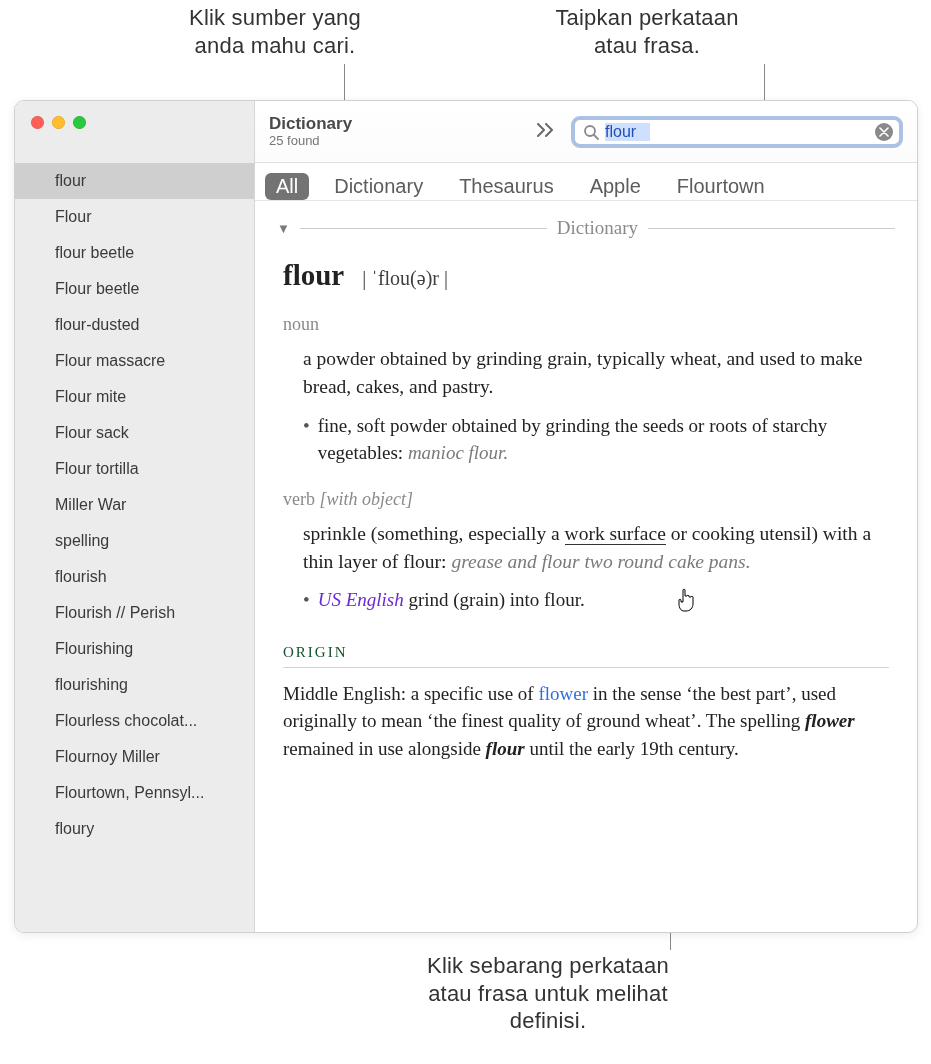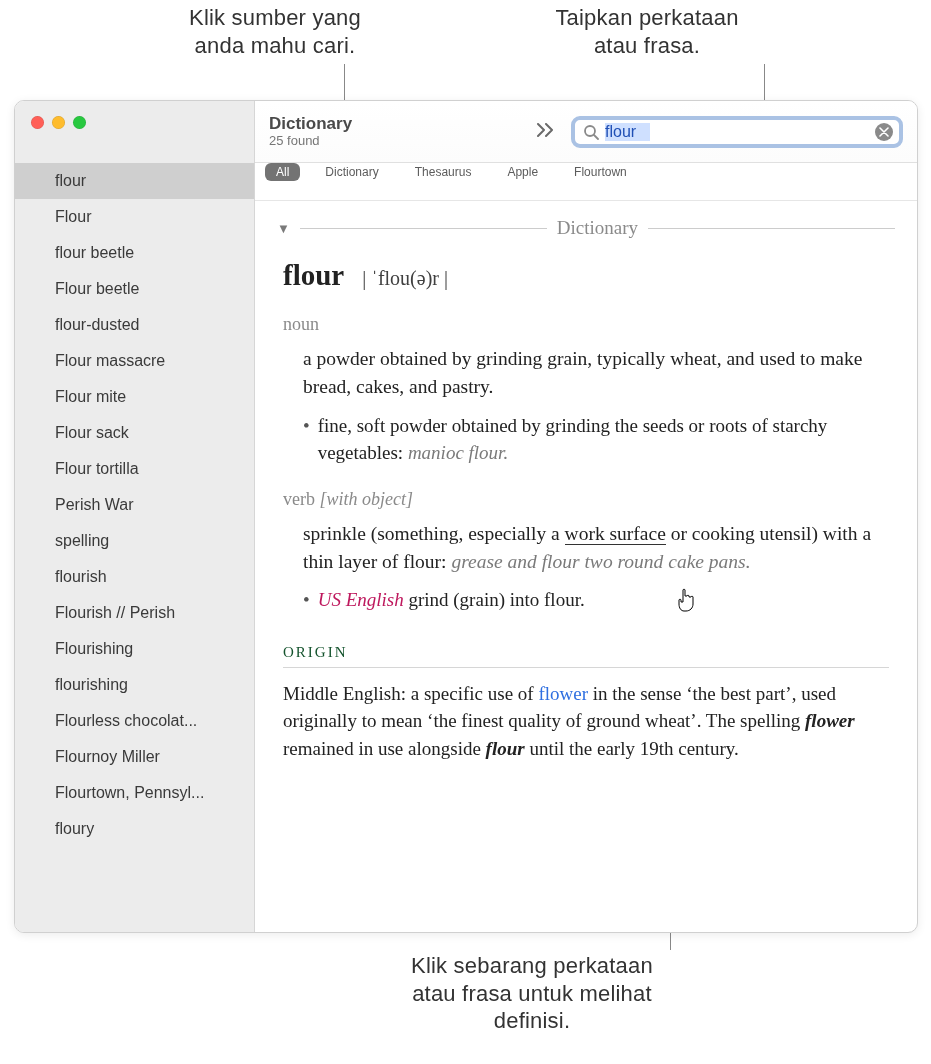--- a/index.html
+++ b/index.html
@@ -139,25 +139,25 @@
   .clear-btn {
     position:absolute; right:6px; top:50%; transform:translateY(-50%);
     width:18px; height:18px; border-radius:50%;
     background:#8a8a8a; color:#fff;
     display:flex; align-items:center; justify-content:center;
     font-size:12px; line-height:1;
   }
 
   .sourcebar {
     height: 38px;
-    display:flex; align-items:flex-start;
+    display:flex; align-items:flex-end;
     gap: 14px;
     padding-left: 10px;
     border-bottom:1px solid #e6e6e6;
-    font-size: 12px;
+    font-size: 20px;
     color:#5c5c5c;
   }
   .source-tab {
     padding: 2px 11px;
     border-radius: 6px;
     cursor: default;
   }
   .source-tab.active {
     background:#737373;
     color:#fff;
@@ -211,21 +211,21 @@
     margin: 10px 0 0 20px;
   }
   .sub {
     font-size:19px;
     line-height:1.45;
     margin: 10px 0 0 20px;
     display:flex;
   }
   .sub .bullet { margin-right:8px; color:#555; }
   .example { font-style: italic; color:#7a7a7a; }
-  .region  { font-style: italic; color:#be185d; }
+  .region  { font-style: italic; color:#6d28d9; }
   .link-under { border-bottom: 1px solid #333; }
   .origin-hd {
     font-size: 15px;
     letter-spacing: 2px;
     color:#14532d;
     margin-top: 30px;
     text-transform: uppercase;
     font-variant: small-caps;
   }
   .origin-rule { height:1px; background:#d6d6d6; margin:6px 0 12px 0; }
@@ -247,42 +247,42 @@
 
 <div class="callout right" style="left:140px; top:4px; width:270px;">Klik sumber yang<br>anda mahu cari.</div>
 <div class="callout-line" style="left:344px; top:64px; width:1px; height:92px;"></div>
 <div class="callout-line" style="left:264px; top:156px; width:396px; height:1px;"></div>
 <div class="callout-line" style="left:264px; top:156px; width:1px; height:8px;"></div>
 <div class="callout-line" style="left:660px; top:156px; width:1px; height:8px;"></div>
 
 <div class="callout right" style="left:516px; top:4px; width:262px;">Taipkan perkataan<br>atau frasa.</div>
 <div class="callout-line" style="left:764px; top:64px; width:1px; height:40px;"></div>
 
-<div class="callout center" style="left:392px; top:952px; width:280px;">Klik sebarang perkataan<br>atau frasa untuk melihat<br>definisi.</div>
+<div class="callout center" style="left:408px; top:952px; width:280px;">Klik sebarang perkataan<br>atau frasa untuk melihat<br>definisi.</div>
 <div class="callout-line" style="left:670px; top:600px; width:1px; height:350px;"></div>
 
 <div class="window">
 
   <div class="sidebar">
     <div class="titlebar-traffic">
       <div class="traffic-dot td-red"></div>
       <div class="traffic-dot td-yellow"></div>
       <div class="traffic-dot td-green"></div>
     </div>
     <div class="sidebar-list" id="sidebar-list">
         <div class="side-item selected">flour</div>
         <div class="side-item">Flour</div>
         <div class="side-item">flour beetle</div>
         <div class="side-item">Flour beetle</div>
         <div class="side-item">flour-dusted</div>
         <div class="side-item">Flour massacre</div>
         <div class="side-item">Flour mite</div>
         <div class="side-item">Flour sack</div>
         <div class="side-item">Flour tortilla</div>
-        <div class="side-item">Perish War</div>
+        <div class="side-item">Miller War</div>
         <div class="side-item">spelling</div>
         <div class="side-item">flourish</div>
         <div class="side-item">Flourish // Perish</div>
         <div class="side-item">Flourishing</div>
         <div class="side-item">flourishing</div>
         <div class="side-item">Flourless chocolat...</div>
         <div class="side-item">Flournoy Miller</div>
         <div class="side-item">Flourtown, Pennsyl...</div>
         <div class="side-item">floury</div>
       </div>

